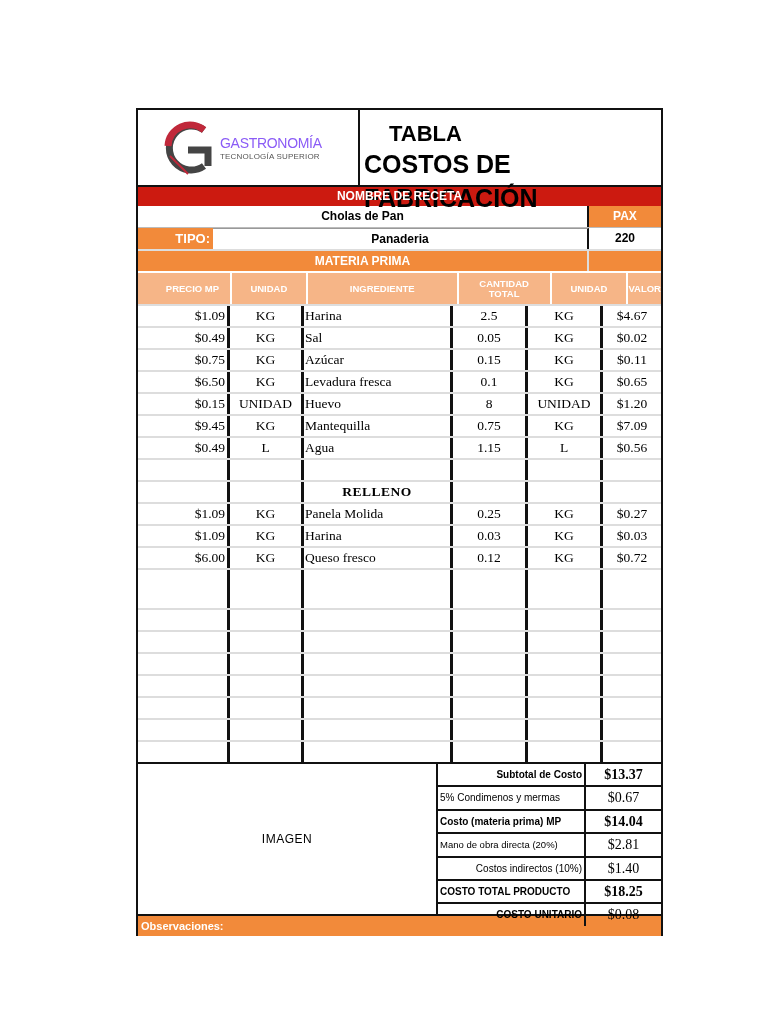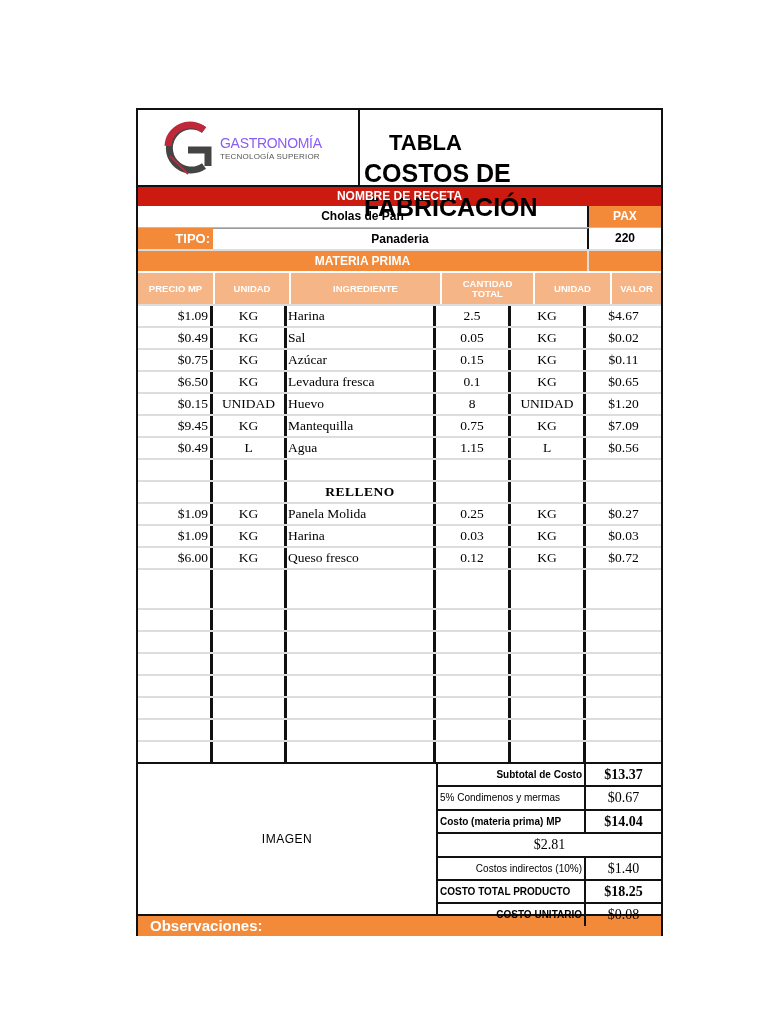--- a/index.html
+++ b/index.html
@@ -4,57 +4,57 @@
 <style>
   html,body{margin:0;padding:0;background:#fff;}
   body{width:768px;height:1024px;position:relative;overflow:hidden;font-family:"Liberation Sans",sans-serif;}
   .sheet{position:absolute;left:136px;top:108px;width:523px;border:2px solid #111;border-bottom:none;}
   .header{display:flex;height:75px;border-bottom:2px solid #111;}
   .logo-cell{width:222px;border-right:2px solid #111;display:flex;align-items:center;padding-left:26px;box-sizing:border-box;}
   .logo-text{margin-left:8px;}
   .logo-brand{color:#8b5cf6;font-size:14px;letter-spacing:-0.3px;}
   .logo-sub{color:#555;font-size:8px;letter-spacing:0.2px;margin-top:1px;}
   .title-cell{flex:1;padding-left:4px;}
-  .title1{font-size:22px;font-weight:bold;margin-left:25px;margin-top:20px;line-height:26px;}
+  .title1{font-size:22px;font-weight:bold;margin-left:25px;margin-top:11px;line-height:26px;}
   .title2{font-size:25px;font-weight:bold;line-height:34px;}
   .bar-red{background:#cc1a10;color:#fff;font-weight:bold;font-size:12px;text-align:center;height:19px;line-height:19px;}
   .row{display:flex;}
   .recipe-row{height:21px;border-bottom:1px solid #bbb;align-items:center;}
   .recipe-name{flex:1;text-align:center;font-size:12px;font-weight:bold;line-height:21px;border-right:2px solid #111;}
   .pax-label{width:72px;background:#f28a3a;color:#fff;font-weight:bold;font-size:12px;text-align:center;line-height:21px;}
   .tipo-row{height:21px;}
   .tipo-label{width:75px;background:#f28a3a;color:#fff;font-weight:bold;font-size:13px;text-align:right;line-height:21px;padding-right:3px;box-sizing:border-box;}
   .tipo-value{flex:1;text-align:center;font-size:12px;font-weight:bold;line-height:21px;border-right:2px solid #111;border-top:1px solid #999;}
   .pax-value{width:72px;text-align:center;font-size:12px;font-weight:bold;line-height:21px;}
   .mp-row{height:20px;background:#f28a3a;border-top:2px solid #ddd;}
   .mp-title{flex:1;text-align:center;color:#fff;font-weight:bold;font-size:12px;line-height:20px;border-right:2px solid #ddd;}
   .mp-blank{width:72px;}
   .col-head{height:31px;background:#f6b587;border-top:2px solid #fff;}
   .col-head div{color:#fff;font-weight:bold;font-size:9.5px;text-align:center;display:flex;align-items:center;justify-content:center;border-right:2px solid #fff;line-height:10px;}
-  .c1{width:75px;} .c2{width:74px;} .c3{width:149px;} .c4{width:75px;} .c5{width:75px;} .c6{flex:1;border-right:none!important;}
+  .c1{width:75px;margin-left:17px;} .c2{width:74px;} .c3{width:149px;} .c4{width:75px;} .c5{width:75px;} .c6{flex:1;border-right:none!important;}
   .drow{height:20px;border-top:2px solid #ddd;}
   .drow div{font-family:"Liberation Serif",serif;font-size:13.5px;line-height:20px;border-right:3px solid #111;box-sizing:border-box;white-space:nowrap;overflow:hidden;}
   .drow .c6{border-right:none;}
   .drow .c1{text-align:right;padding-right:2px;}
   .drow .c2,.drow .c4,.drow .c5{text-align:center;}
   .drow .c6{text-align:center;}
   .drow .c3{padding-left:1px;}
   .drow.tall{height:38px;}
   .drow.tall div{line-height:38px;}
   .relleno{font-weight:bold;text-align:center;padding-left:0!important;letter-spacing:0.5px;}
   .bottom{display:flex;border-top:2px solid #111;height:150px;}
   .imagen{width:298px;border-right:2px solid #111;display:flex;align-items:center;justify-content:center;font-size:12px;letter-spacing:0.5px;}
   .totals{flex:1;}
   .trow{display:flex;height:21.4px;border-bottom:2px solid #111;}
   .trow:last-child{border-bottom:none;}
   .tlabel{width:148px;font-size:10px;line-height:21px;border-right:2px solid #111;box-sizing:border-box;padding:0 2px;white-space:nowrap;}
   .tval{flex:1;text-align:center;font-family:"Liberation Serif",serif;font-size:14px;line-height:21px;}
   .tval.b{font-weight:bold;}
   .right{text-align:right;} .bold{font-weight:bold;}
-  .obs{background:#f28a3a;color:#fff;font-weight:bold;font-size:15px;height:20px;line-height:20px;padding-left:12px;border-top:2px solid #111;}
+  .obs{background:#f28a3a;color:#fff;font-weight:bold;font-size:11px;height:20px;line-height:20px;padding-left:3px;border-top:2px solid #111;}
 </style>
 </head>
 <body>
 
 <div class="sheet">
   <div class="header">
     <div class="logo-cell">
       <svg width="48" height="56" viewBox="0 0 48 56">
         <path d="M40 10 A22 22 0 1 0 40 46" fill="none" stroke="#444" stroke-width="7"></path>
         <path d="M6 36 L24 54" stroke="#c0283a" stroke-width="2" fill="none"></path>
@@ -268,20 +268,21 @@
       </div>
       <div class="trow">
         <div class="tlabel">5%  Condimenos y mermas</div>
         <div class="tval">$0.67</div>
       </div>
       <div class="trow">
         <div class="tlabel bold">Costo (materia prima) MP</div>
         <div class="tval b">$14.04</div>
       </div>
       <div class="trow">
+        <div class="tlabel" style="font-size:9.5px;">Mano de  obra directa (20%)</div>
         <div class="tval">$2.81</div>
       </div>
       <div class="trow">
         <div class="tlabel right">Costos indirectos (10%)</div>
         <div class="tval">$1.40</div>
       </div>
       <div class="trow">
         <div class="tlabel bold">COSTO TOTAL  PRODUCTO</div>
         <div class="tval b">$18.25</div>
       </div>

